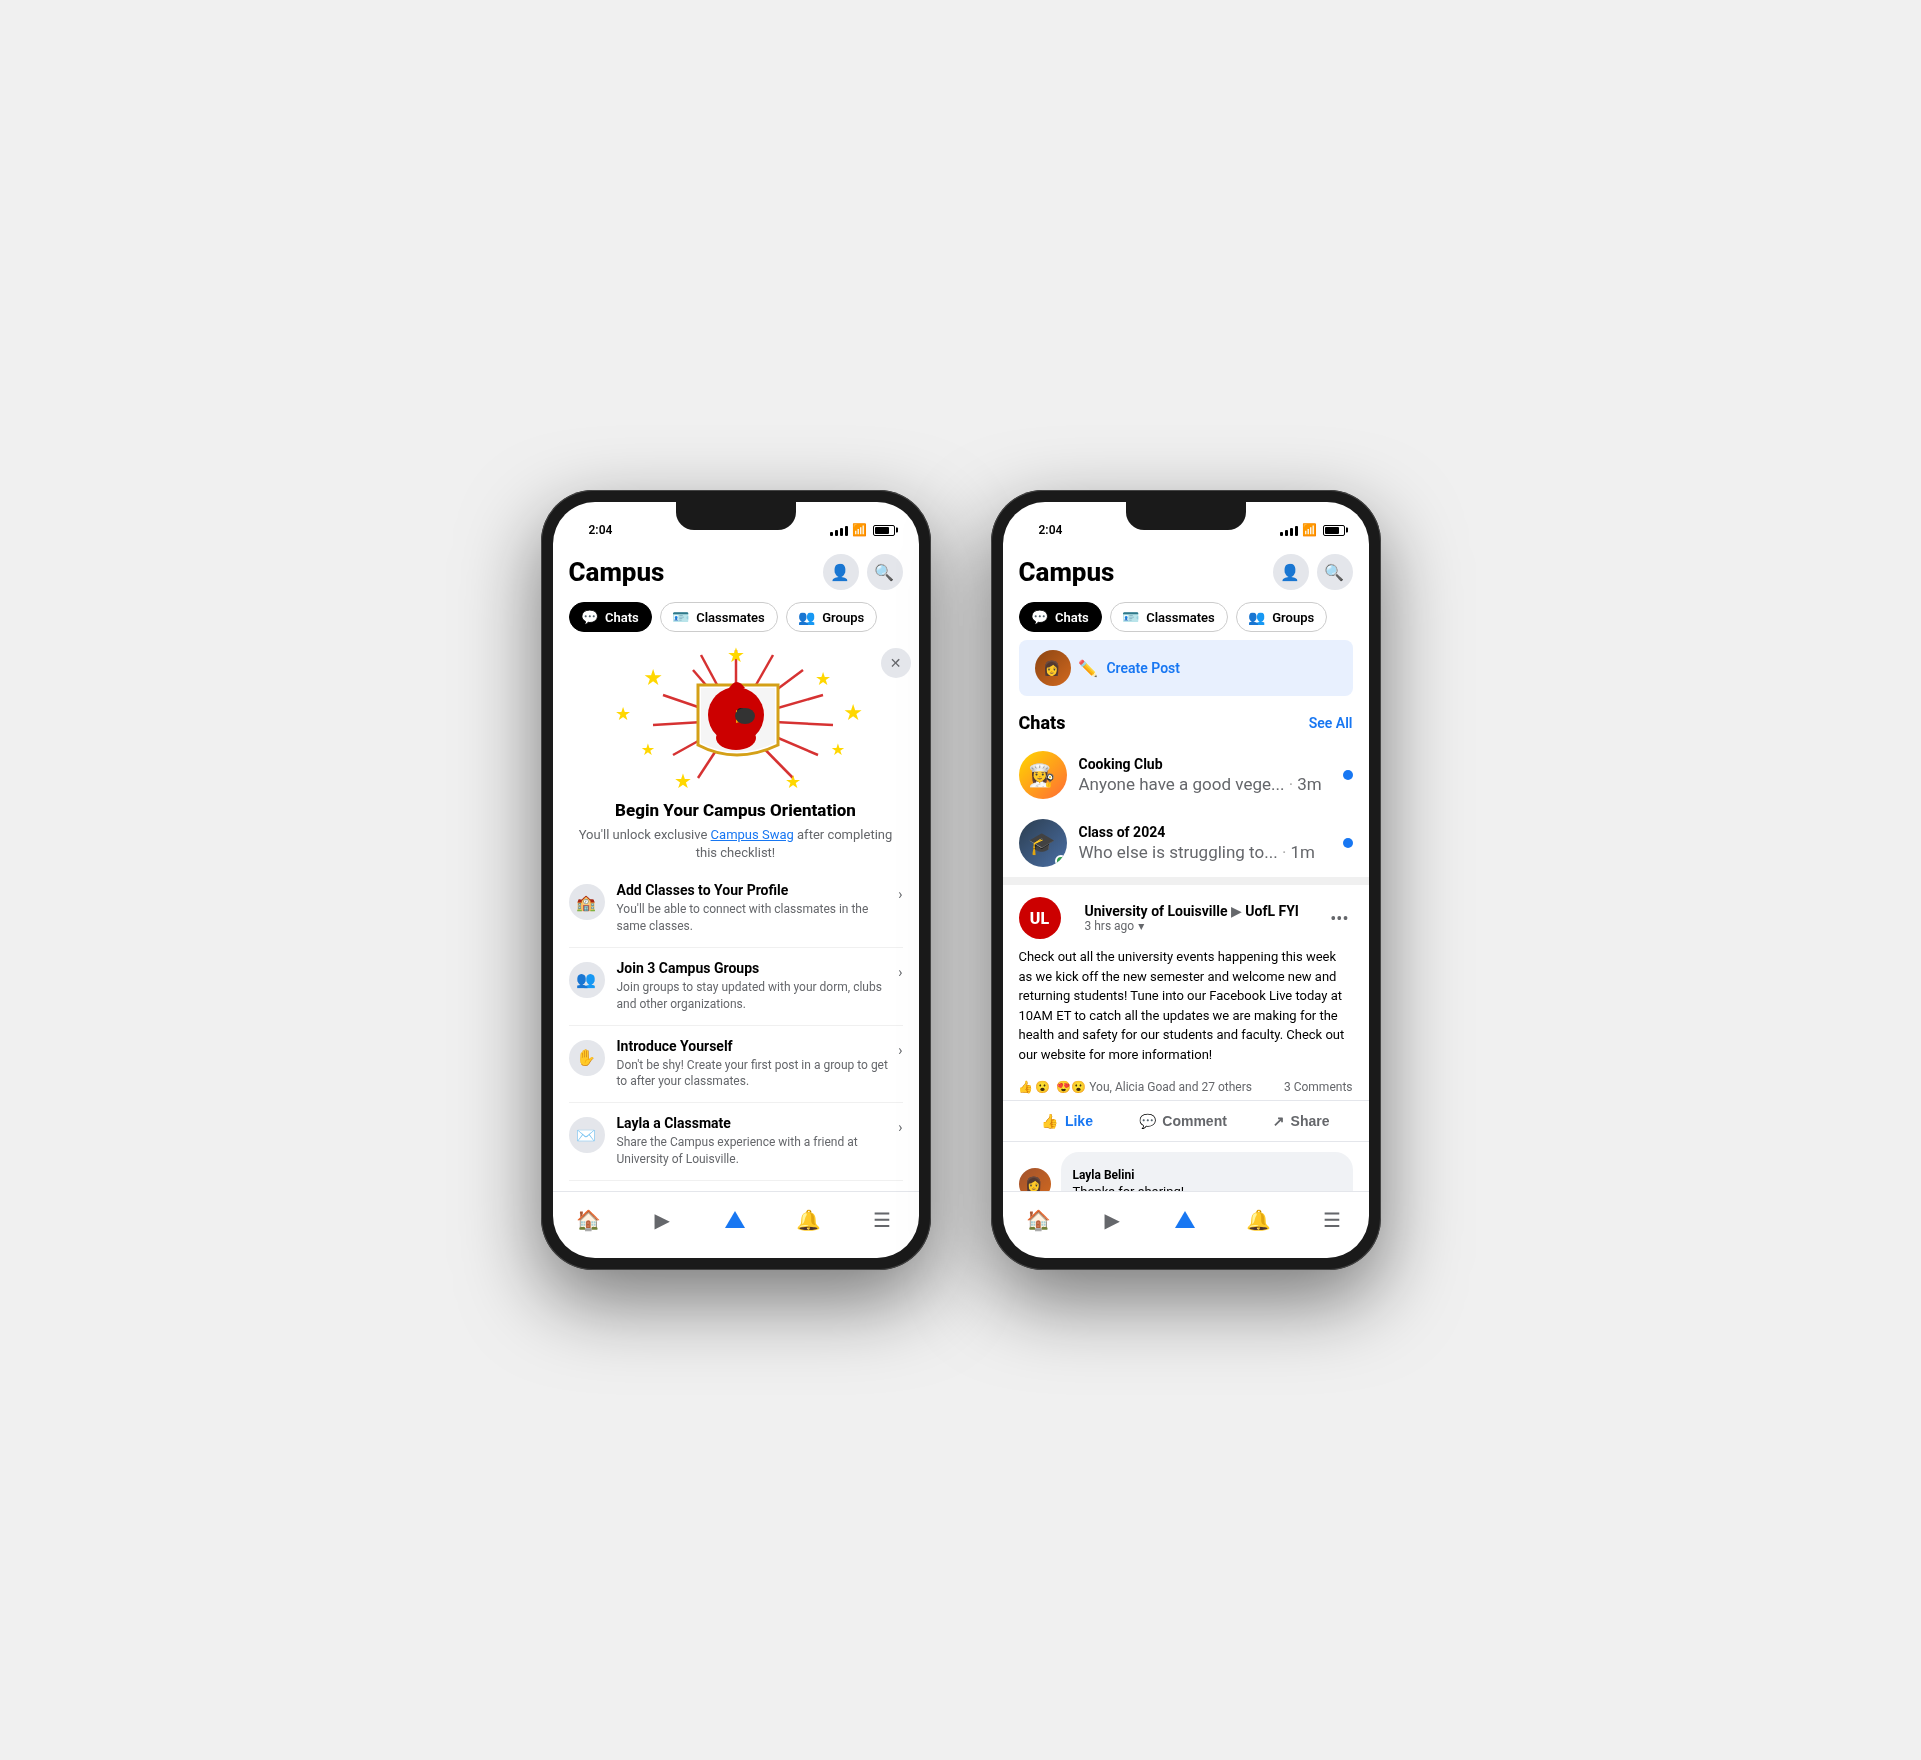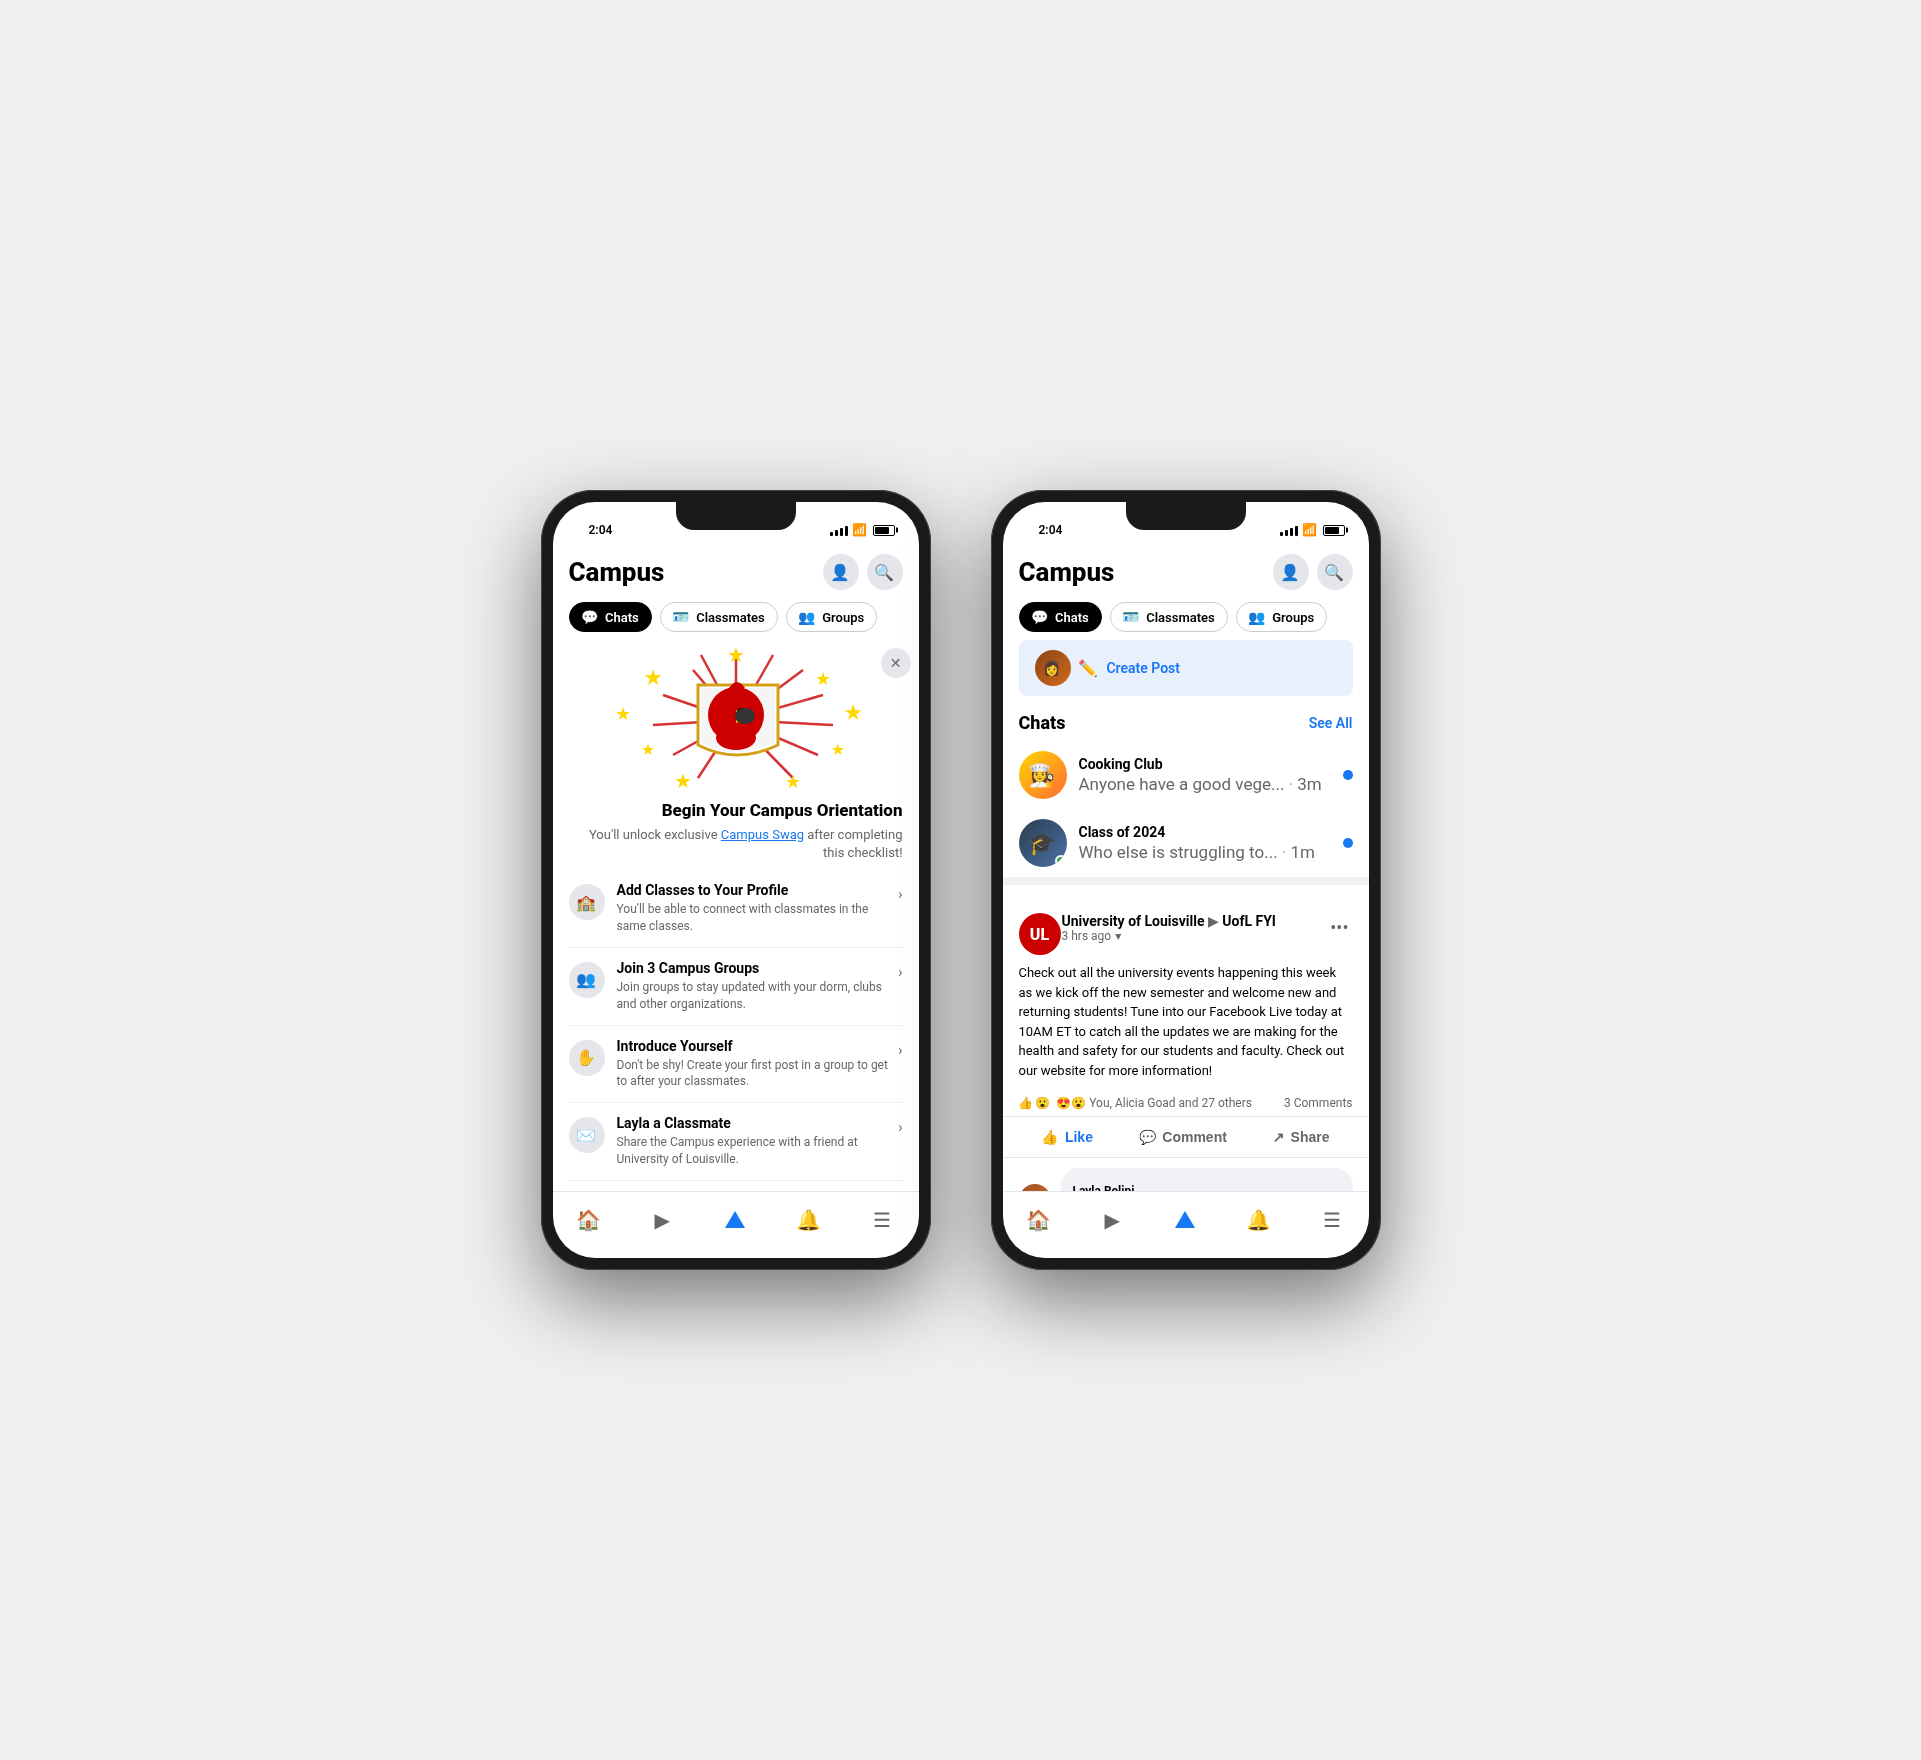--- a/index.html
+++ b/index.html
@@ -237,21 +237,21 @@
       justify-content: center;
       cursor: pointer;
       font-size: 14px;
       color: #65676b;
       border: none;
       z-index: 2;
     }
 
     .orientation-text-area {
       padding: 0 16px 8px;
-      text-align: right;
+      text-align: center;
     }
 
     .orientation-title {
       font-size: 17px;
       font-weight: 800;
       color: #000;
       margin-bottom: 6px;
     }
 
     .orientation-subtitle {
@@ -412,22 +412,23 @@
 
     
     .post-card {
       background: #fff;
       margin: 0;
       border-top: 8px solid #f0f0f0;
     }
 
     .post-header {
       display: flex;
-      padding: 28px 16px 8px;
-      gap: 1px;
+      align-items: center;
+      padding: 12px 16px 8px;
+      gap: 24px;
     }
 
     .post-avatar {
       width: 42px;
       height: 42px;
       border-radius: 50%;
       background: #cc0000;
       display: flex;
       align-items: center;
       justify-content: center;

